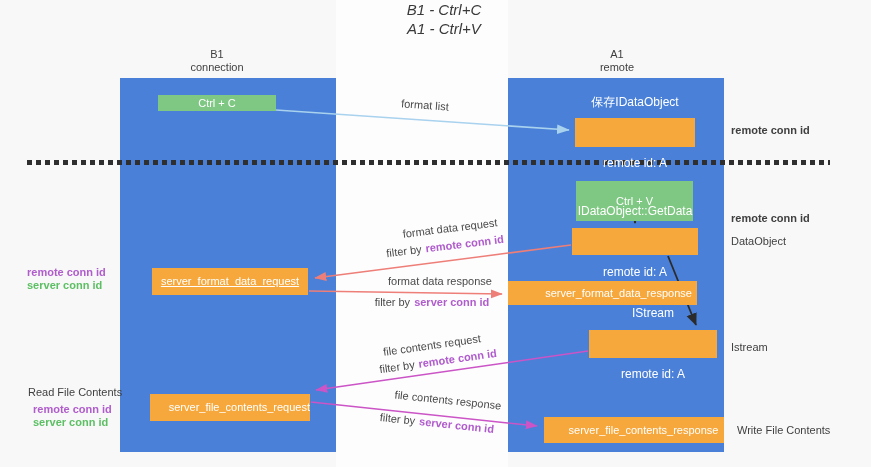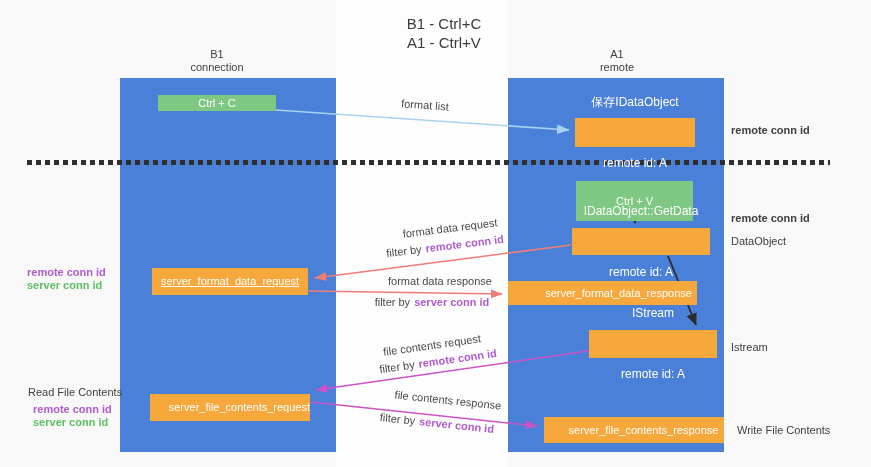--- a/index.html
+++ b/index.html
@@ -2,22 +2,22 @@
 <html><head>
 <meta charset="utf-8">
 <style>
   html,body{margin:0;padding:0;}
   body{font-family:"Liberation Sans",sans-serif;background:#f3f3f3;}
   .canvas{position:relative;width:871px;height:467px;background:#f8f8f8;overflow:hidden;}
   .mid-strip{position:absolute;left:336px;top:0;width:172px;height:467px;background:#fdfdfd;}
   .lane{position:absolute;top:78px;width:216px;height:374px;background:#4a80d8;}
   .lane-left{left:120px;}
   .lane-right{left:508px;}
-  .title{position:absolute;left:344px;top:14px;width:200px;text-align:center;
-         font-size:15px;line-height:19px;color:#3a3a3a;}
+  .title{position:absolute;left:344px;top:0;width:200px;text-align:center;
+         font-size:15px;line-height:19px;color:#3a3a3a;font-style:italic;}
   .lane-header{position:absolute;top:48px;width:120px;text-align:center;
                font-size:11px;line-height:13px;color:#3f3f3f;}
   .lh-left{left:157px;}
   .lh-right{left:557px;}
   .dashed{position:absolute;left:27px;top:160px;width:803px;height:5px;
           background:repeating-linear-gradient(90deg,#2f2f2f 0 5px,rgba(0,0,0,0) 5px 9px);}
   .node{position:absolute;display:flex;flex-direction:column;justify-content:center;
         align-items:center;text-align:center;color:#ffffff;font-size:11px;line-height:13px;}
   .node.small{font-size:12px;gap:48px;}
   .green{background:#7fc883;}
@@ -90,21 +90,21 @@
 
   <div class="node orange small" style="left:575px;top:118px;width:120px;height:29px;">
     <div>保存IDataObject</div>
     <div>remote id: A</div>
   </div>
 
   <div class="node green" style="left:576px;top:181px;width:117px;height:40px;">
     <div>Ctrl + V</div>
   </div>
 
-  <div class="node orange small" style="left:572px;top:228px;width:138px;height:27px;">
+  <div class="node orange small" style="left:572px;top:228px;width:126px;height:27px;">
     <div>IDataObject::GetData</div>
     <div>remote id: A</div>
   </div>
 
   <div class="node orange" style="left:152px;top:268px;width:156px;height:27px;text-decoration:underline;">
     <div>server_format_data_request</div>
   </div>
 
   <div class="node orange" style="left:508px;top:281px;width:157px;height:24px;padding-left:32px;">
     <div>server_format_data_response</div>

